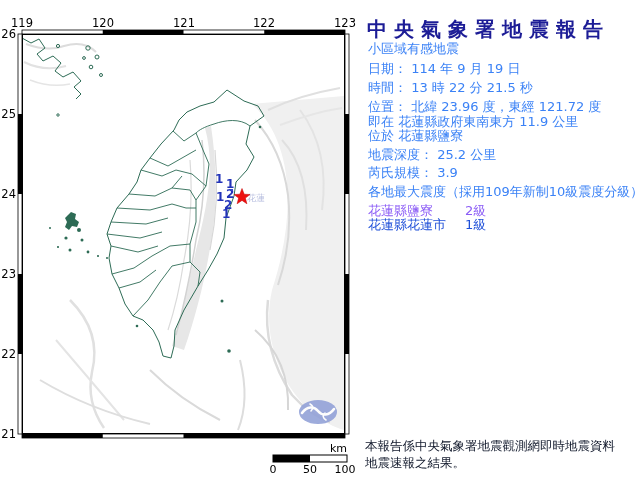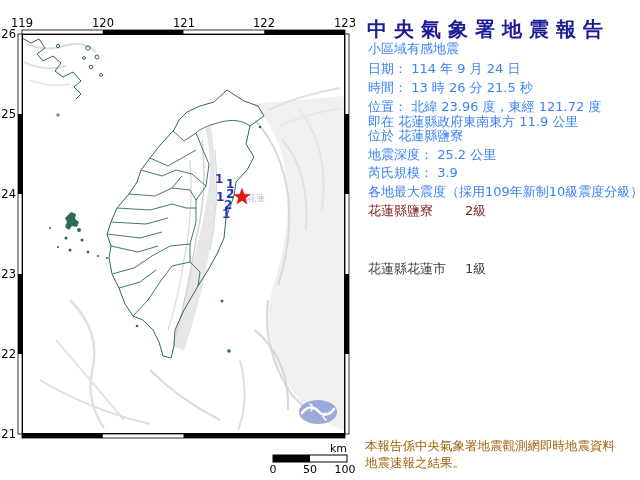--- a/index.html
+++ b/index.html
@@ -5,26 +5,26 @@
   html,body{margin:0;padding:0;background:#fff;}
   #page{position:relative;width:640px;height:480px;background:#ffffff;overflow:hidden;
         font-family:"DejaVu Sans",sans-serif;}
   svg text{font-family:"DejaVu Sans",sans-serif;}
   .axis-label{font-size:11.5px;fill:#000;}
   .report-title{position:absolute;left:367px;top:16px;font-size:20px;font-weight:bold;
         color:#1c1c96;letter-spacing:7px;white-space:nowrap;}
   .line{position:absolute;left:368px;font-size:13px;color:#3b82f6;white-space:nowrap;}
   .station-row{position:absolute;left:368px;font-size:13px;white-space:nowrap;}
   .station-row .sta-name{display:inline-block;width:97px;}
-  .sta-2{color:#7f1d1d;}
-  .sta-1{color:#404040;margin-top:44px;}
+  .sta-2{color:#8b5cf6;}
+  .sta-1{color:#1d4ed8;}
   .legend{position:absolute;left:28px;top:447px;font-size:13px;color:#2828b0;white-space:nowrap;}
   .legend .star{color:#e81414;font-size:13px;}
   .note{position:absolute;left:365px;top:437px;width:272px;font-size:12.5px;
-        color:#a16207;line-height:17px;}
+        color:#0f172a;line-height:17px;}
 </style>
 </head>
 <body>
 
 <div id="page">
 
   <svg width="640" height="480" viewBox="0 0 640 480" style="position:absolute;left:0;top:0;">
 
     <defs>
       <clipPath id="mapclip">
@@ -183,22 +183,22 @@
       <rect x="273" y="455" width="37" height="7" fill="#000"></rect>
       <text x="273" y="473" font-size="11" fill="#000" text-anchor="middle">0</text>
       <text x="310" y="473" font-size="11" fill="#000" text-anchor="middle">50</text>
       <text x="345" y="473" font-size="11" fill="#000" text-anchor="middle">100</text>
     </g>
   </svg>
 
   <div class="report-title">中央氣象署地震報告</div>
 
   <div class="line" style="top:40px">小區域有感地震</div>
-  <div class="line" style="top:60px">日期： 114 年 9 月 24 日</div>
-  <div class="line" style="top:79px">時間： 13 時 26 分 21.5 秒</div>
+  <div class="line" style="top:60px">日期： 114 年 9 月 19 日</div>
+  <div class="line" style="top:79px">時間： 13 時 22 分 21.5 秒</div>
   <div class="line" style="top:98px">位置： 北緯 23.96 度，東經 121.72 度</div>
   <div class="line" style="top:113px">即在 花蓮縣政府東南東方 11.9 公里</div>
   <div class="line" style="top:127px">位於 花蓮縣鹽寮</div>
   <div class="line" style="top:146px">地震深度： 25.2 公里</div>
   <div class="line" style="top:164px">芮氏規模： 3.9</div>
   <div class="line" style="top:183px">各地最大震度（採用109年新制10級震度分級）</div>
 
   <div class="station-row sta-2" style="top:202px">
     <span class="sta-name">花蓮縣鹽寮</span><span>2級</span>
   </div>

